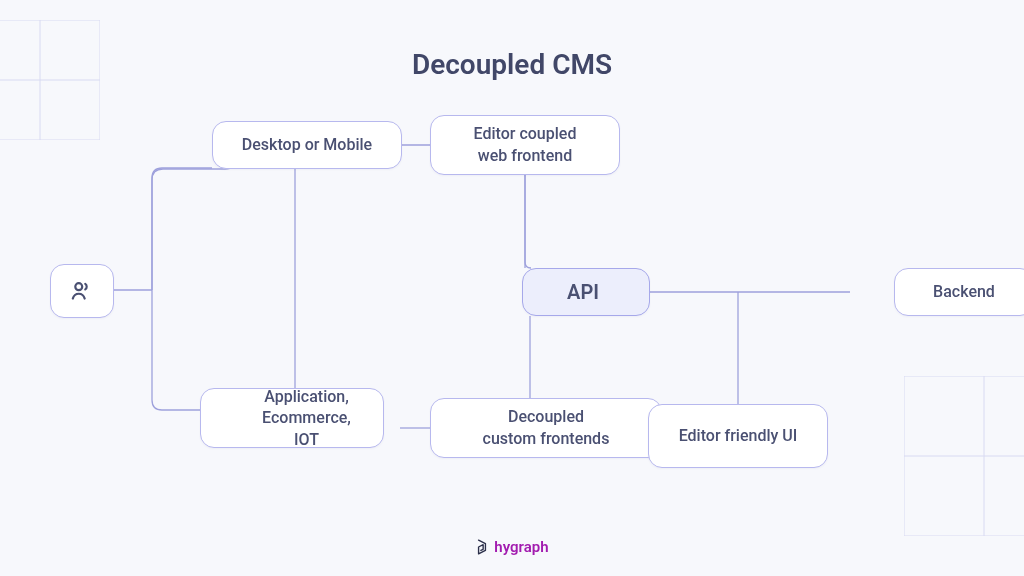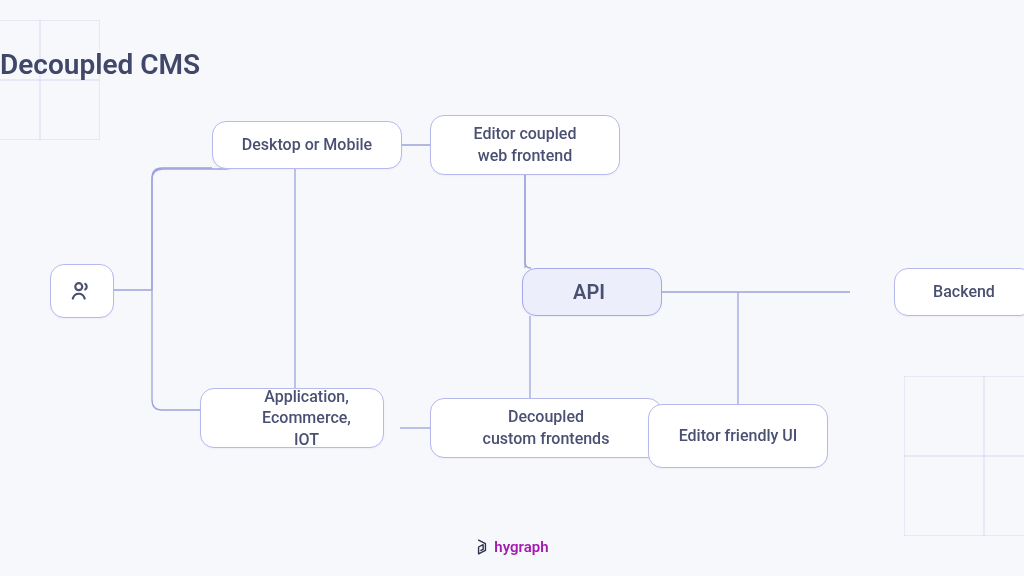--- a/index.html
+++ b/index.html
@@ -14,20 +14,21 @@
     position: absolute;
     stroke: #d8daf2;
     stroke-width: 1;
     fill: none;
   }
   .title {
     position: absolute;
     top: 48px;
     left: 0;
     width: 100%;
+    text-align: center;
     font-size: 28px;
     font-weight: 600;
     color: #414768;
   }
   .node {
     position: absolute;
     background: #ffffff;
     border: 1px solid #b7b8ee;
     border-radius: 14px;
     display: flex;
@@ -144,21 +145,21 @@
 <div class="node" style="left:200px; top:388px; width:184px; height:60px;padding-left:47px;">
   <span style="white-space:pre-line;">Application,
 Ecommerce, IOT</span>
 </div>
 
 <div class="node" style="left:430px; top:398px; width:232px; height:60px;">
   <span style="white-space:pre-line;">Decoupled
 custom frontends</span>
 </div>
 
-<div class="node api" style="left:522px; top:268px; width:140px; height:48px;padding-left:12px;">
+<div class="node api" style="left:522px; top:268px; width:128px; height:48px;padding-left:12px;">
   <span>API</span>
 </div>
 
 <div class="node" style="left:648px; top:404px; width:180px; height:64px;">
   <span>Editor friendly UI</span>
 </div>
 
 <div class="node" style="left:894px; top:268px; width:140px; height:48px;">
   <span>Backend</span>
 </div>

